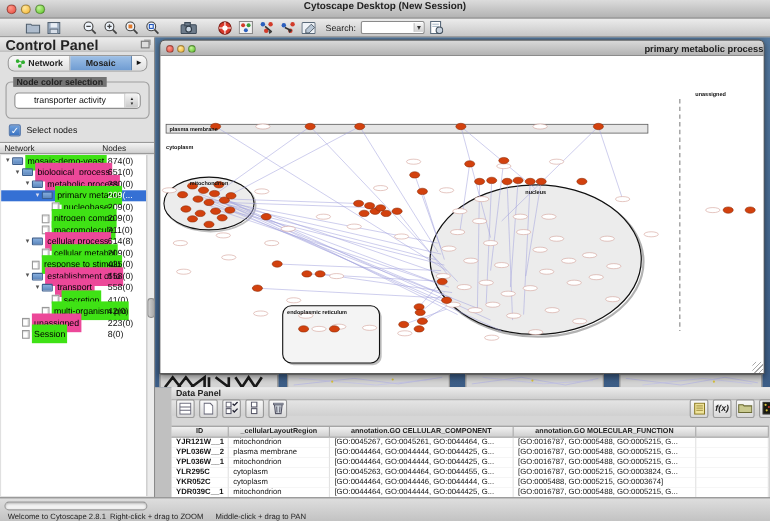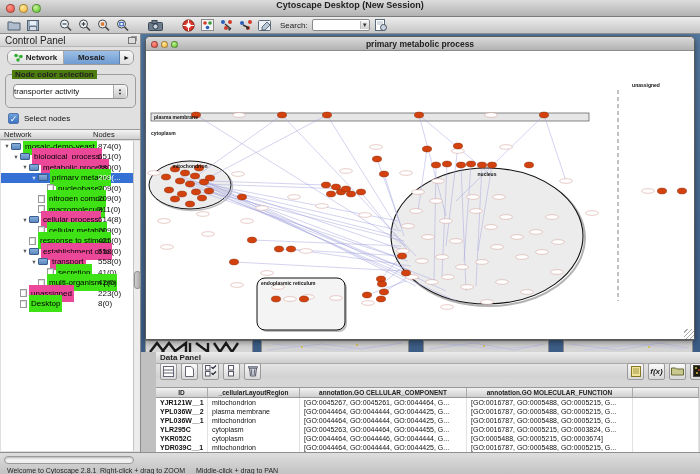--- a/index.html
+++ b/index.html
@@ -13,46 +13,46 @@
   .lights{position:absolute;left:6px;top:4px;display:flex;gap:4px}
   .light{width:9px;height:9px;border-radius:50%;border:1px solid rgba(0,0,0,.35)}
   .light.red{background:radial-gradient(circle at 35% 30%,#ff9a8a,#e8493d)}
   .light.yellow{background:radial-gradient(circle at 35% 30%,#ffe9a0,#f5b32c)}
   .light.green{background:radial-gradient(circle at 35% 30%,#c5f59a,#58c322)}
   .titlebar .title{width:100%;text-align:center;font-weight:bold;font-size:9px;color:#222}
 
   
   .toolbar{position:absolute;left:0;top:17px;width:700px;height:17px;
     background:linear-gradient(#ececec,#c6c6c6);border-bottom:1px solid #8d8d8d;
-    display:flex;align-items:center;padding-left:6px;gap:4px}
+    display:flex;align-items:center;padding-left:22px;gap:4px}
   .tbtn{width:15px;height:14px;display:flex;align-items:center;justify-content:center}
   .tsep{width:10px;height:1px}
   .search-label{font-size:8px;color:#222;margin-left:4px}
   .search-box{width:58px;height:12px;background:#fff;border:1px solid #8a8a8a;border-radius:2px;
     display:flex;align-items:center;justify-content:flex-end}
   .combo-arrow{font-size:7px;color:#333;padding:0 2px;border-left:1px solid #bbb;background:linear-gradient(#f4f4f4,#d0d0d0)}
 
   
   .control-panel{position:absolute;left:0;top:34px;width:141px;height:418px;
     background:#e0e0e0;border-right:1px solid #8a8a8a}
   .cp-header{position:relative;height:13px;display:flex;align-items:center;padding:0 5px;
     background:linear-gradient(#ececec,#d2d2d2);border-bottom:1px solid #b5b5b5}
-  .cp-header .cp-title{font-size:10px;font-weight:normal;color:#222}
+  .cp-header .cp-title{font-size:13px;font-weight:bold;color:#222}
   .float-icon{position:absolute;right:4px;top:3px;width:8px;height:7px;border:1px solid #777;background:#ddd;box-shadow:2px -2px 0 -1px #999}
   .cp-tabs{position:absolute;left:7px;top:16px;width:127px;height:15px;display:flex;
     border:1px solid #9a9a9a;border-radius:6px;overflow:hidden;background:#f2f2f2}
   .cp-tab{flex:1;display:flex;align-items:center;justify-content:center;gap:3px;
     font-size:8px;font-weight:bold;color:#222;border-right:1px solid #a8a8a8;background:linear-gradient(#fafafa,#dedede)}
   .cp-tab.sel{background:linear-gradient(#9dbfe6,#6f9cd2);border-right:1px solid #5d82ad}
   .cp-tab-arrow{width:13px;display:flex;align-items:center;justify-content:center;font-size:7px;background:linear-gradient(#fafafa,#dedede)}
   .groupbox{position:absolute;left:5px;top:40px;width:131px;height:34px;border:1px solid #9d9d9d;border-radius:5px}
-  .groupbox .legend{position:absolute;left:6px;top:-5px;background:#4d7c0f;padding:0 3px;font-size:8px;font-weight:bold;color:#222}
+  .groupbox .legend{position:absolute;left:6px;top:-5px;background:#737373;padding:0 3px;font-size:8px;font-weight:bold;color:#222}
   .combo{position:absolute;left:7px;top:9px;width:115px;height:15px;background:#fff;border:1px solid #8f8f8f;border-radius:4px;
     display:flex;align-items:center}
-  .combo .combo-text{flex:1;text-align:left;font-size:8px;color:#111}
+  .combo .combo-text{flex:1;text-align:center;font-size:8px;color:#111}
   .combo .stepper{width:13px;height:13px;margin-right:1px;border-left:1px solid #aaa;border-radius:0 3px 3px 0;
     background:linear-gradient(#f6f6f6,#c8c8c8);display:flex;flex-direction:column;align-items:center;justify-content:center;font-size:4px;line-height:4px;color:#222}
   .checkrow{position:absolute;left:8px;top:79px;display:flex;align-items:center;gap:5px}
   .checkbox{width:11px;height:11px;border:1px solid #5577aa;border-radius:2px;
     background:linear-gradient(#6fa0dc,#3a73c2);color:#fff;font-size:9px;line-height:10px;text-align:center;font-weight:bold}
   .checklabel{font-size:8px;color:#111}
   .tree-header{position:absolute;left:0;top:95px;width:140px;height:11px;
     background:linear-gradient(#f4f4f4,#d0d0d0);border-top:1px solid #9a9a9a;border-bottom:1px solid #9a9a9a;
     font-size:7.5px;color:#222;display:flex;align-items:center}
   .tree-header .c1{padding-left:4px;width:93px}
@@ -75,21 +75,21 @@
 
   
   .desktop{position:absolute;left:141px;top:34px;width:559px;height:318px;
     background:linear-gradient(#54799f,#3c5d86);overflow:hidden}
   .net-frame{position:absolute;left:4px;top:2px;width:550px;height:304px;border:1px solid #5a5a5a;border-radius:5px 5px 0 0;
     box-shadow:0 2px 6px rgba(0,0,0,.45);background:#fff}
   .net-titlebar{position:relative;height:14px;background:linear-gradient(#d9d9d9,#b3b3b3);border-bottom:1px solid #8b8b8b;border-radius:4px 4px 0 0;
     display:flex;align-items:center}
   .net-titlebar .lights{left:5px;top:4px;gap:3px}
   .net-titlebar .light{width:7px;height:7px}
-  .net-titlebar .title{width:100%;text-align:center;font-size:8.5px;font-weight:bold;color:#222}
+  .net-titlebar .title{width:100%;text-align:right;font-size:8.5px;font-weight:bold;color:#222}
   .net-canvas{position:relative;width:548px;height:288px;background:#fff;overflow:hidden}
   .grip{position:absolute;right:0;bottom:0;width:10px;height:10px;
     background:repeating-linear-gradient(135deg,transparent 0 2px,#aaa 2px 3px)}
   .slivers{position:absolute;left:0;top:306px;width:559px;height:12px}
   .sliver{position:absolute;top:0;height:12px;background:#d4d4d4;border:1px solid #8f8f8f;border-bottom:none;overflow:hidden}
 
   
   .data-panel{position:absolute;left:156px;top:352px;width:559px;height:100px;background:#d6d6d6}
   .dp-header{position:relative;height:12px;background:linear-gradient(#ececec,#cdcdcd);border-bottom:1px solid #aaa;
     display:flex;align-items:center;padding:0 4px}
@@ -387,21 +387,21 @@
             <span class="ind" style="width: 11px;"></span>
             <span class="exp"></span>
             <span class="ticon leaf"></span>
             <span class="tlabel red">unassigned</span>
             <span class="tcount">223(0)</span>
           </div>
           <div class="trow">
             <span class="ind" style="width: 11px;"></span>
             <span class="exp"></span>
             <span class="ticon leaf"></span>
-            <span class="tlabel green">Desktop</span>
+            <span class="tlabel green">Session</span>
             <span class="tcount">8(0)</span>
           </div>
         </div>
     </div>
     <div class="tree-scroll">
       <div class="tree-thumb"></div>
     </div>
   </div>
 
   <div class="desktop">

